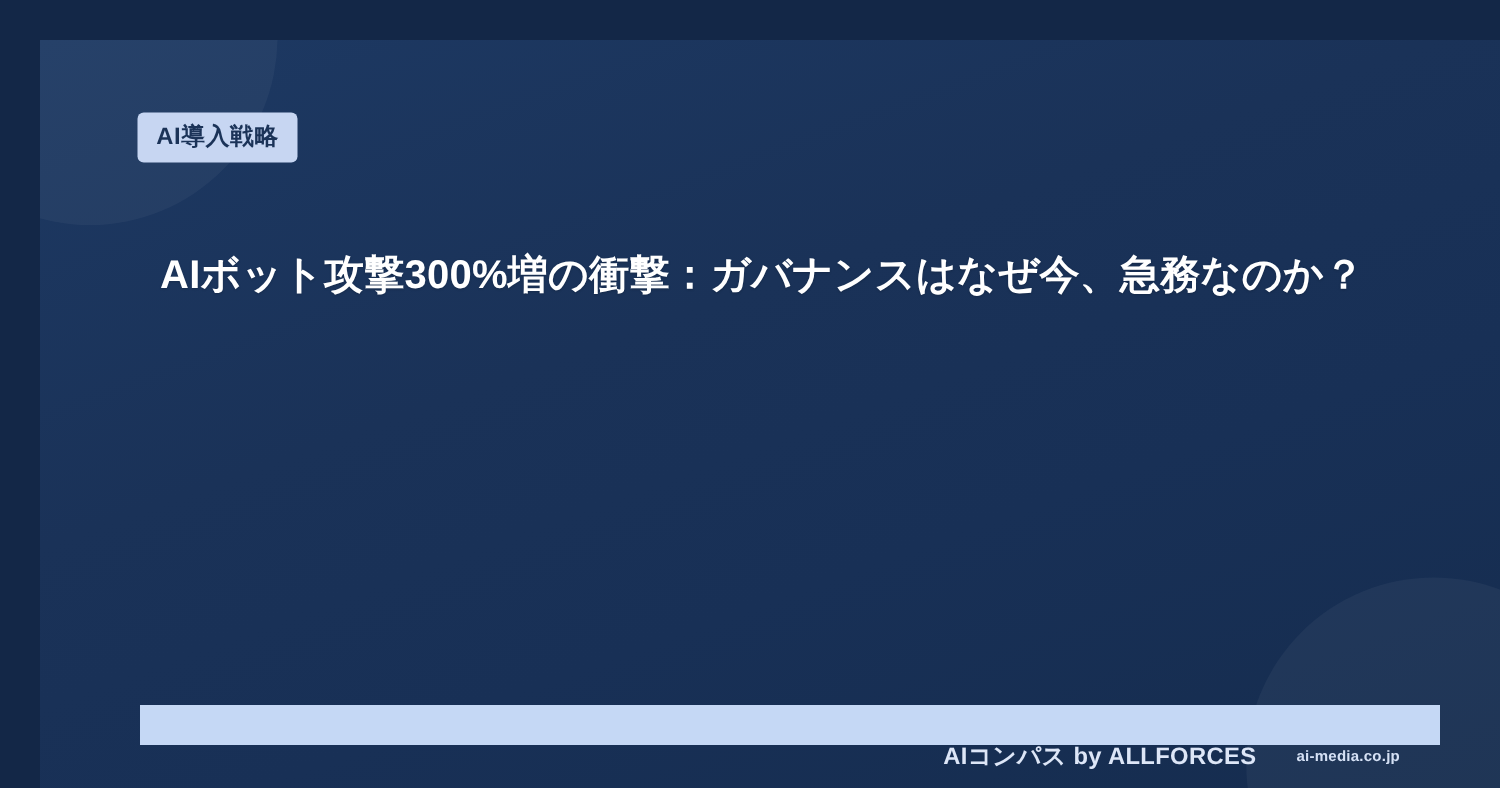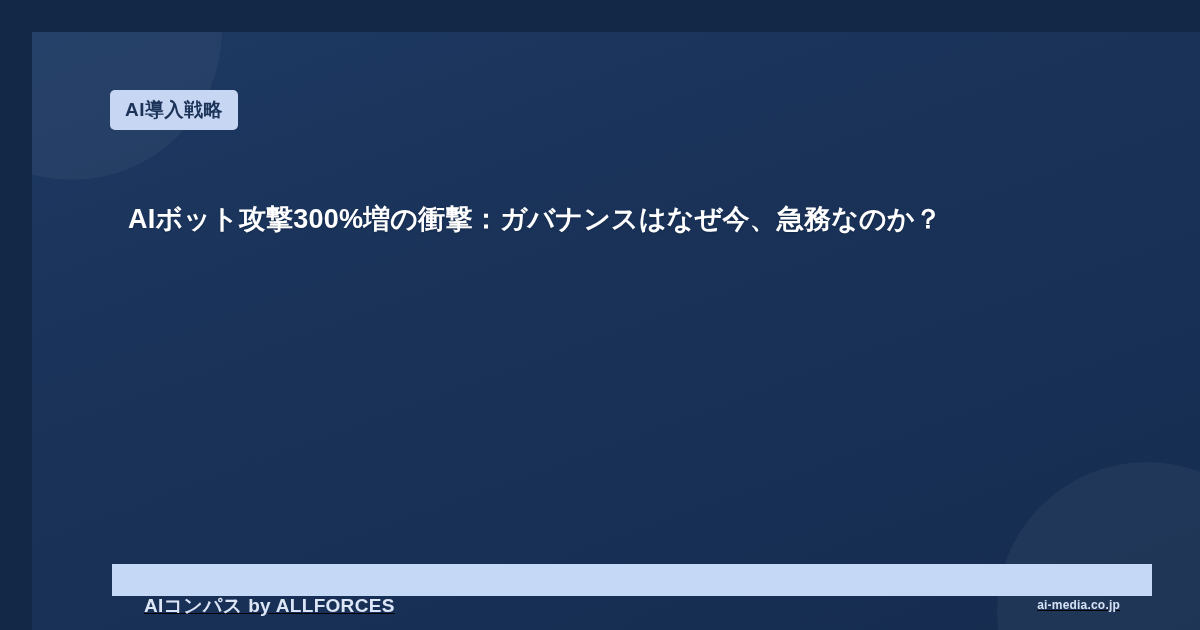--- a/index.html
+++ b/index.html
@@ -73,21 +73,21 @@
     white-space: nowrap;
   }
 
   
   #headline {
     position: absolute;
     left: 80px;
     top: 142px;
     width: 1040px;
     color: #ffffff;
-    font-size: 27px;
+    font-size: 32px;
     font-weight: bold;
     line-height: 58px;
     letter-spacing: 0.2px;
     text-shadow: 0 1px 2px rgba(0,0,0,0.18);
   }
 
   
   #footer-divider {
     position: absolute;
     left: 80px;
@@ -98,22 +98,21 @@
   }
 
   #footer-row {
     position: absolute;
     left: 80px;
     top: 556px;
     width: 1040px;
     height: 34px;
     display: flex;
     align-items: center;
-    justify-content: space-between;
-    text-decoration: underline;
+    justify-content: flex-end;
   }
 
   #brand-name {
     color: #dde6f7;
     font-size: 19px;
     font-weight: bold;
     line-height: 1;
     letter-spacing: 0.3px;
     white-space: nowrap;
   }

